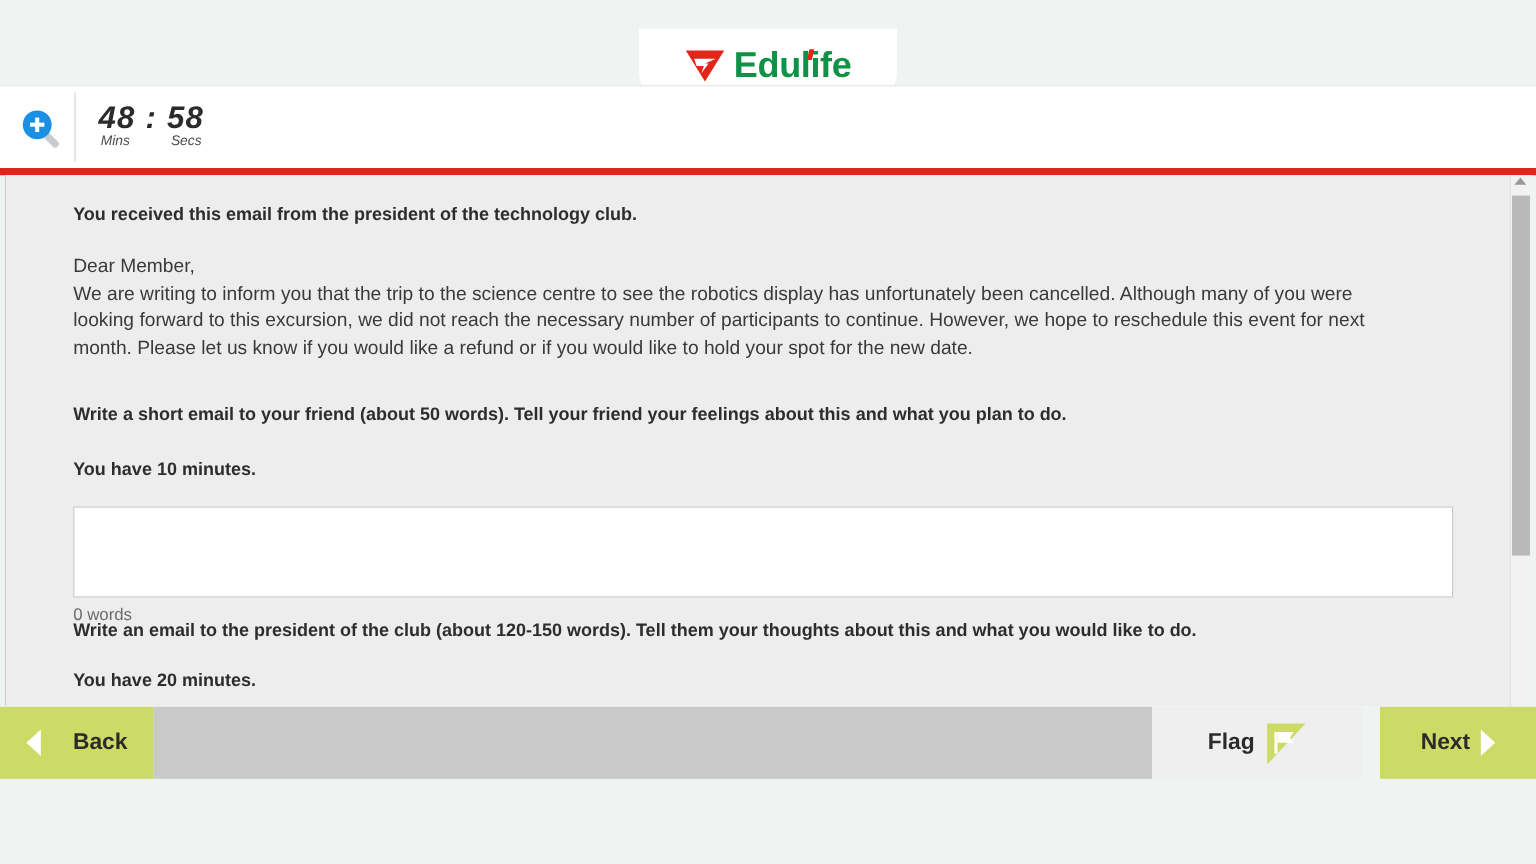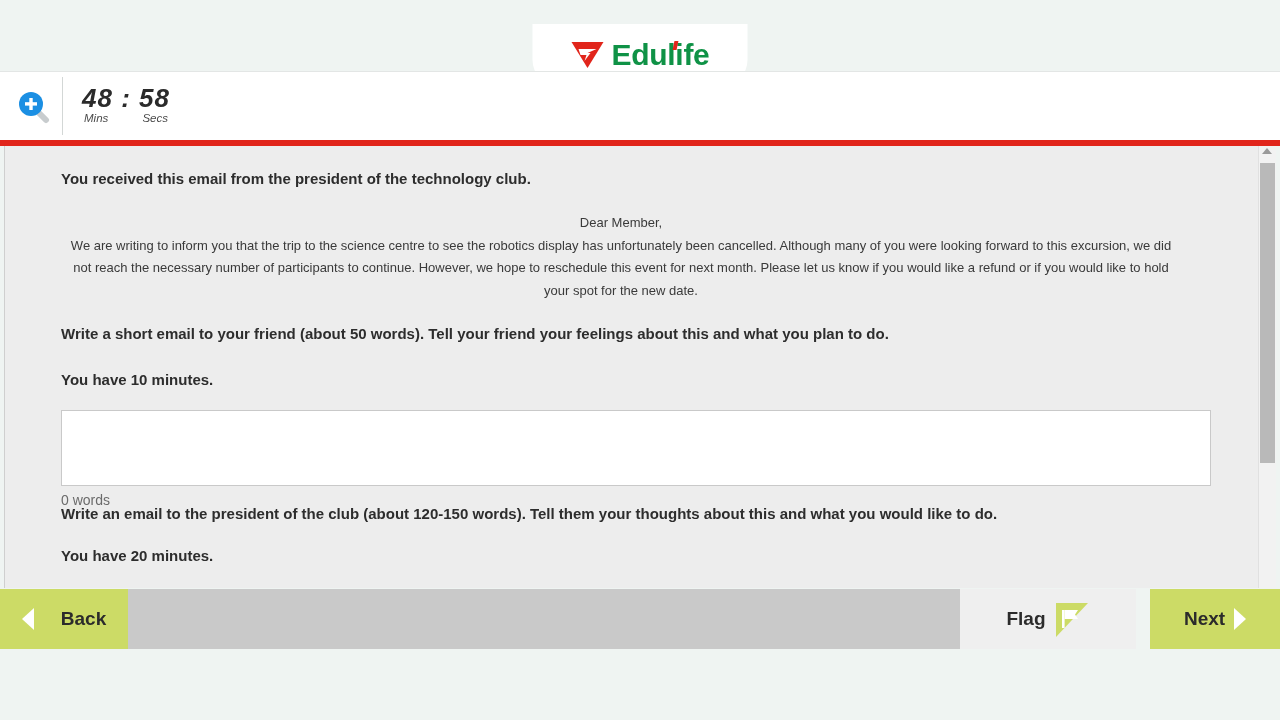--- a/index.html
+++ b/index.html
@@ -199,26 +199,25 @@
     padding: 16px 48px 0 56px;
   }
   .q-bold {
     font-size: 15px;
     font-weight: bold;
     color: #2d2d2d;
     margin: 7px 0 0 0;
     line-height: 20px;
   }
   .email-body {
-    font-size: 13px;
+    font-size: 16px;
     color: #3a3a3a;
     line-height: 22.5px;
     margin: 23px 0 0 0;
     width: 1120px;
-    text-align: center;
   }
   .answer-box {
     width: 1150px;
     height: 76px;
     background: #ffffff;
     border: 1px solid #c9c9c9;
     box-sizing: border-box;
     margin-top: 20px;
     resize: none;
     outline: none;
@@ -413,21 +412,21 @@
 
   <div class="redline"></div>
 
   <div class="content">
     <div class="content-inner">
       <p class="q-bold">You received this email from the president of the technology club.</p>
 
       <p class="email-body">Dear Member,</p>
       <p class="email-body" style="margin-top:0">We are writing to inform you that the trip to the science centre to see the robotics display has unfortunately been cancelled. Although many of you were looking forward to this excursion, we did not reach the necessary number of participants to continue. However, we hope to reschedule this event for next month. Please let us know if you would like a refund or if you would like to hold your spot for the new date.</p>
 
-      <p class="q-bold" style="margin-top:22px">Write a short email to your friend (about 50 words). Tell your friend your feelings about this and what you plan to do.</p>
+      <p class="q-bold" style="margin-top:34px">Write a short email to your friend (about 50 words). Tell your friend your feelings about this and what you plan to do.</p>
       <p class="q-bold" style="margin-top:26px">You have 10 minutes.</p>
 
       <textarea class="answer-box" placeholder="" style=""></textarea>
       <div class="wordcount">0 words</div>
 
       <p class="q-bold" style="margin-top:-4px">Write an email to the president of the club (about 120-150 words). Tell them your thoughts about this and what you would like to do.</p>
       <p class="q-bold" style="margin-top:22px">You have 20 minutes.</p>
 
     </div>
   </div>

